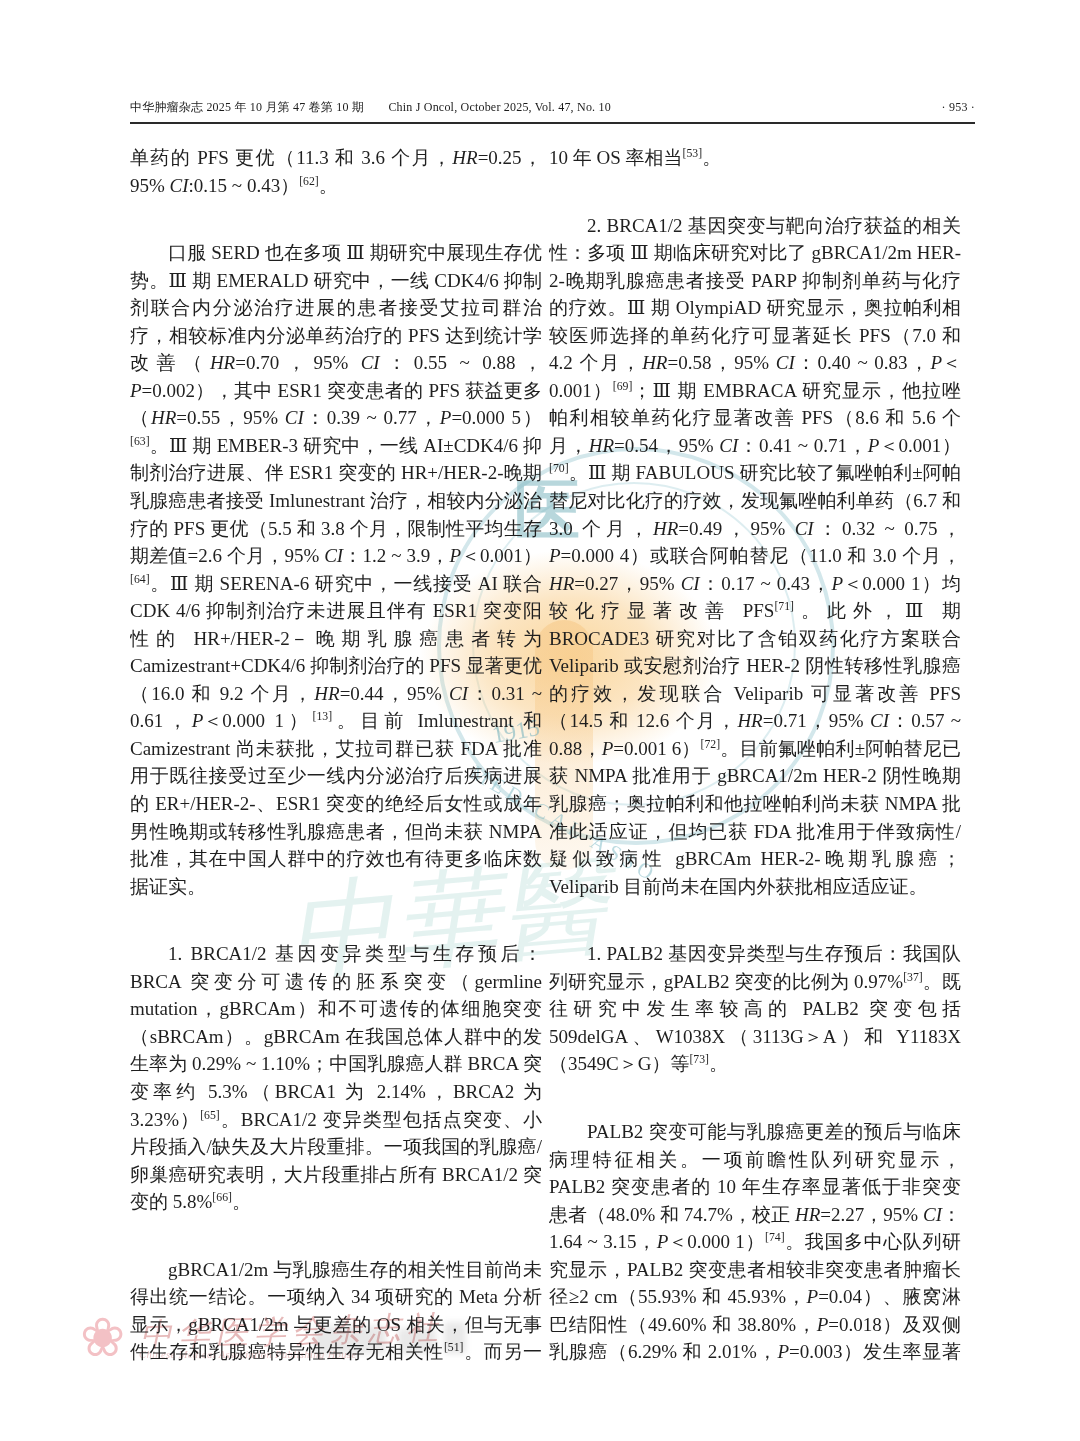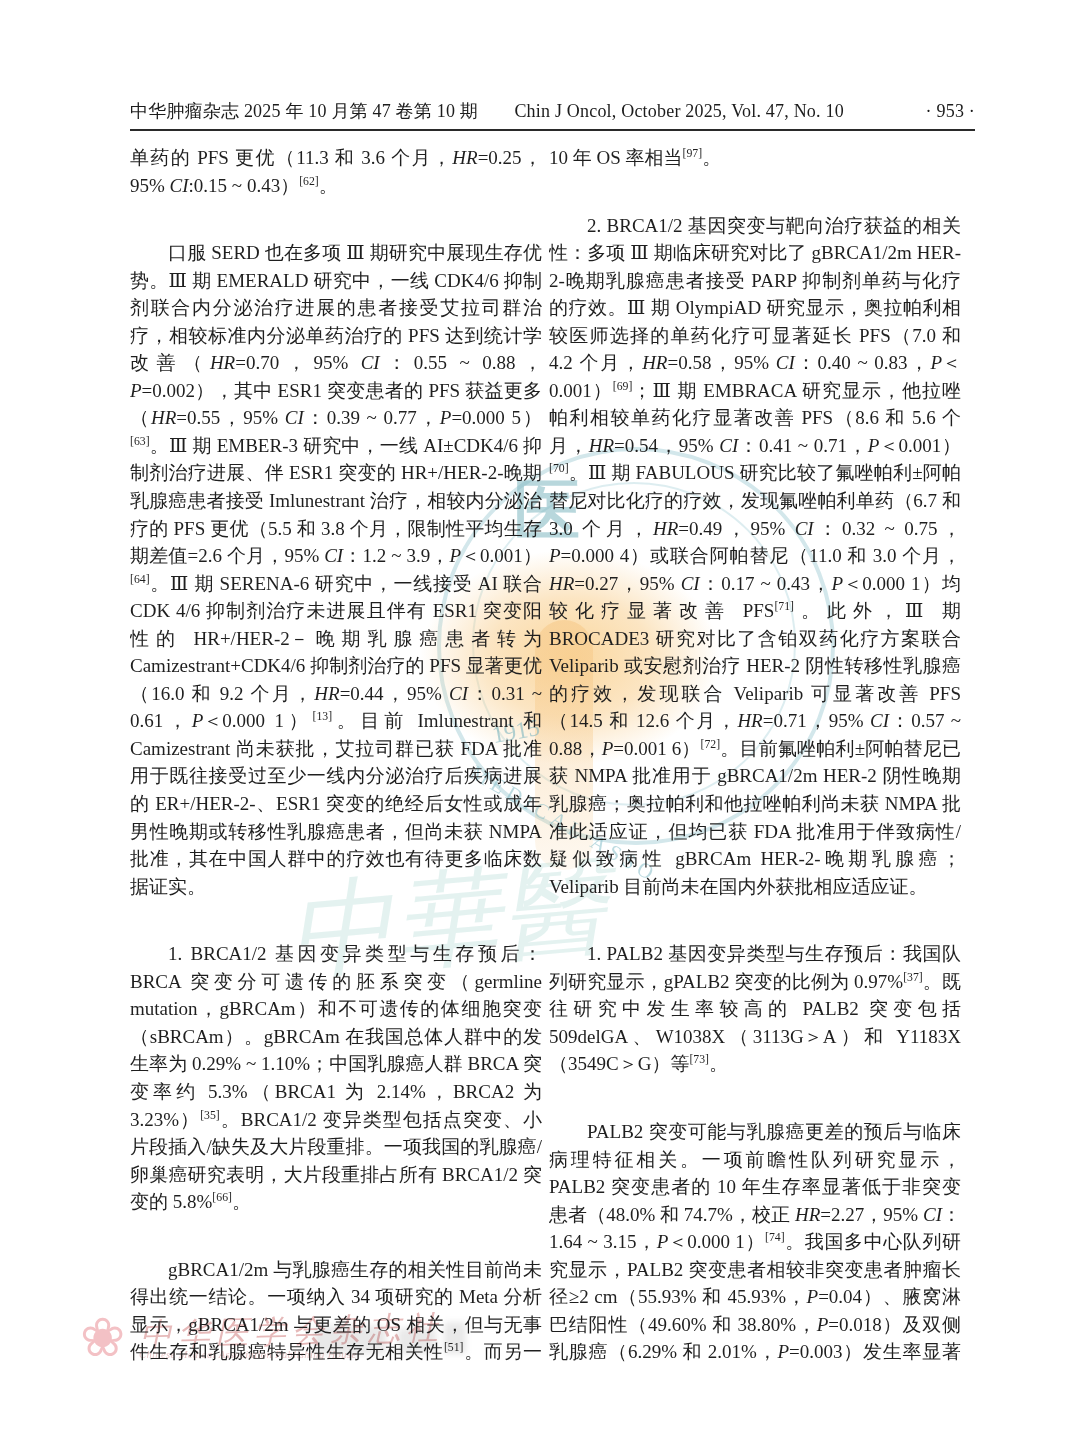--- a/index.html
+++ b/index.html
@@ -6,21 +6,21 @@
   body{
     width:1080px;height:1441px;background:#ffffff;position:relative;
     font-family:"Liberation Serif","DejaVu Serif",serif;color:#1f1f1f;
     overflow:hidden;
   }
   .page{position:absolute;inset:0;overflow:hidden;}
 
   
   .hdr{position:absolute;left:130px;top:99px;width:845px;z-index:2;}
   .hdr-row{display:flex;justify-content:space-between;align-items:baseline;
-    font-size:18px;letter-spacing:0.2px;color:#1c1c1c;}
+    font-size:12px;letter-spacing:0.2px;color:#1c1c1c;}
   .hdr-rule{border-top:2px solid #2a2a2a;margin-top:6px;}
 
   
   .cols{position:absolute;left:130px;top:144px;width:845px;height:1225px;
     display:flex;gap:7px;z-index:1;align-items:flex-end;}
   .col{width:412px;height:100%;overflow:hidden;text-align:justify;
     font-size:19px;line-height:27.55px;}
   .col p{margin:0;}
   .col p.indent{text-indent:2em;margin-top:40px;}
   .col p.heading{text-indent:2em;}
@@ -84,25 +84,25 @@
       <span>中华肿瘤杂志 2025 年 10 月第 47 卷第 10 期　　Chin J Oncol, October 2025, Vol. 47, No. 10</span>
       <span>· 953 ·</span>
     </div>
     <div class="hdr-rule"></div>
   </header>
 
   <main class="cols">
     <section class="col" id="col-left">
         <p class="cont">单药的 PFS 更优（11.3 和 3.6 个月，<i>HR</i>=0.25，95% <i>CI</i>:0.15 ~ 0.43）<sup>[62]</sup>。</p>
         <p class="indent">口服 SERD 也在多项 Ⅲ 期研究中展现生存优势。Ⅲ 期 EMERALD 研究中，一线 CDK4/6 抑制剂联合内分泌治疗进展的患者接受艾拉司群治疗，相较标准内分泌单药治疗的 PFS 达到统计学改善（<i>HR</i>=0.70，95% <i>CI</i>：0.55 ~ 0.88，<i>P</i>=0.002），其中 ESR1 突变患者的 PFS 获益更多（<i>HR</i>=0.55，95% <i>CI</i>：0.39 ~ 0.77，<i>P</i>=0.000 5）<sup>[63]</sup>。Ⅲ 期 EMBER-3 研究中，一线 AI±CDK4/6 抑制剂治疗进展、伴 ESR1 突变的 HR+/HER-2-晚期乳腺癌患者接受 Imlunestrant 治疗，相较内分泌治疗的 PFS 更优（5.5 和 3.8 个月，限制性平均生存期差值=2.6 个月，95% <i>CI</i>：1.2 ~ 3.9，<i>P</i>＜0.001）<sup>[64]</sup>。Ⅲ 期 SERENA-6 研究中，一线接受 AI 联合 CDK 4/6 抑制剂治疗未进展且伴有 ESR1 突变阳性的 HR+/HER-2－晚期乳腺癌患者转为 Camizestrant+CDK4/6 抑制剂治疗的 PFS 显著更优（16.0 和 9.2 个月，<i>HR</i>=0.44，95% <i>CI</i>：0.31 ~ 0.61，<i>P</i>＜0.000 1）<sup>[13]</sup>。目前 Imlunestrant 和 Camizestrant 尚未获批，艾拉司群已获 FDA 批准用于既往接受过至少一线内分泌治疗后疾病进展的 ER+/HER-2-、ESR1 突变的绝经后女性或成年男性晚期或转移性乳腺癌患者，但尚未获 NMPA 批准，其在中国人群中的疗效也有待更多临床数据证实。</p>
-        <p class="indent">1. BRCA1/2 基因变异类型与生存预后：BRCA 突变分可遗传的胚系突变（germline mutation，gBRCAm）和不可遗传的体细胞突变（sBRCAm）。gBRCAm 在我国总体人群中的发生率为 0.29% ~ 1.10%；中国乳腺癌人群 BRCA 突变率约 5.3%（BRCA1 为 2.14%，BRCA2 为 3.23%）<sup>[35]</sup>。BRCA1/2 变异类型包括点突变、小片段插入/缺失及大片段重排。一项我国的乳腺癌/卵巢癌研究表明，大片段重排占所有 BRCA1/2 突变的 5.8%<sup>[66]</sup>。</p>
+        <p class="indent">1. BRCA1/2 基因变异类型与生存预后：BRCA 突变分可遗传的胚系突变（germline mutation，gBRCAm）和不可遗传的体细胞突变（sBRCAm）。gBRCAm 在我国总体人群中的发生率为 0.29% ~ 1.10%；中国乳腺癌人群 BRCA 突变率约 5.3%（BRCA1 为 2.14%，BRCA2 为 3.23%）<sup>[65]</sup>。BRCA1/2 变异类型包括点突变、小片段插入/缺失及大片段重排。一项我国的乳腺癌/卵巢癌研究表明，大片段重排占所有 BRCA1/2 突变的 5.8%<sup>[66]</sup>。</p>
         <p class="indent">gBRCA1/2m 与乳腺癌生存的相关性目前尚未得出统一结论。一项纳入 34 项研究的 Meta 分析显示，gBRCA1/2m 与更差的 OS 相关，但与无事件生存和乳腺癌特异性生存无相关性<sup>[51]</sup>。而另一项纳入近 3 000 例乳腺癌患者的前瞻性队列研究显示，gBRCA1/2m 患者与非突变患者相比，2 年、5 年和 10 年的 OS 率差异均无统计学意义（<i>HR</i>=0.96，95% <i>CI</i>：0.76 ~ 1.22，<i>P</i>=0.76）；TNBC 队列中，gBRCA1/2m 患者的 2 年 OS 率高于非突变患者（95% 和 91%，=0.59，95% ：0.35 ~ 0.99，=0.047），但 5 年与</p>
       </section>
     <section class="col" id="col-right">
-        <p class="cont">10 年 OS 率相当<sup>[97]</sup>。</p>
+        <p class="cont">10 年 OS 率相当<sup>[53]</sup>。</p>
         <p class="indent">2. BRCA1/2 基因突变与靶向治疗获益的相关性：多项 Ⅲ 期临床研究对比了 gBRCA1/2m HER-2-晚期乳腺癌患者接受 PARP 抑制剂单药与化疗的疗效。Ⅲ 期 OlympiAD 研究显示，奥拉帕利相较医师选择的单药化疗可显著延长 PFS（7.0 和 4.2 个月，<i>HR</i>=0.58，95% <i>CI</i>：0.40 ~ 0.83，<i>P</i>＜0.001）<sup>[69]</sup>；Ⅲ 期 EMBRACA 研究显示，他拉唑帕利相较单药化疗显著改善 PFS（8.6 和 5.6 个月，<i>HR</i>=0.54，95% <i>CI</i>：0.41 ~ 0.71，<i>P</i>＜0.001）<sup>[70]</sup>。Ⅲ 期 FABULOUS 研究比较了氟唑帕利±阿帕替尼对比化疗的疗效，发现氟唑帕利单药（6.7 和 3.0 个月，<i>HR</i>=0.49，95% <i>CI</i>：0.32 ~ 0.75，<i>P</i>=0.000 4）或联合阿帕替尼（11.0 和 3.0 个月，<i>HR</i>=0.27，95% <i>CI</i>：0.17 ~ 0.43，<i>P</i>＜0.000 1）均较化疗显著改善 PFS<sup>[71]</sup>。此外，Ⅲ 期 BROCADE3 研究对比了含铂双药化疗方案联合 Veliparib 或安慰剂治疗 HER-2 阴性转移性乳腺癌的疗效，发现联合 Veliparib 可显著改善 PFS（14.5 和 12.6 个月，<i>HR</i>=0.71，95% <i>CI</i>：0.57 ~ 0.88，<i>P</i>=0.001 6）<sup>[72]</sup>。目前氟唑帕利±阿帕替尼已获 NMPA 批准用于 gBRCA1/2m HER-2 阴性晚期乳腺癌；奥拉帕利和他拉唑帕利尚未获 NMPA 批准此适应证，但均已获 FDA 批准用于伴致病性/疑似致病性 gBRCAm HER-2-晚期乳腺癌；Veliparib 目前尚未在国内外获批相应适应证。</p>
         <p class="indent">1. PALB2 基因变异类型与生存预后：我国队列研究显示，gPALB2 突变的比例为 0.97%<sup>[37]</sup>。既往研究中发生率较高的 PALB2 突变包括 509delGA、W1038X（3113G＞A）和 Y1183X（3549C＞G）等<sup>[73]</sup>。</p>
         <p class="indent">PALB2 突变可能与乳腺癌更差的预后与临床病理特征相关。一项前瞻性队列研究显示，PALB2 突变患者的 10 年生存率显著低于非突变患者（48.0% 和 74.7%，校正 <i>HR</i>=2.27，95% <i>CI</i>：1.64 ~ 3.15，<i>P</i>＜0.000 1）<sup>[74]</sup>。我国多中心队列研究显示，PALB2 突变患者相较非突变患者肿瘤长径≥2 cm（55.93% 和 45.93%，<i>P</i>=0.04）、腋窝淋巴结阳性（49.60% 和 38.80%，<i>P</i>=0.018）及双侧乳腺癌（6.29% 和 2.01%，<i>P</i>=0.003）发生率显著更高<sup>[37]</sup>。</p>
         <p class="indent">2. PALB2 基因突变与靶向治疗获益的相关性：目前尚无针对 gPALB2 突变人群的 Ⅲ 期研究证据或药物获批。Ⅱ 期 TBCRC 048 研究显示，携带 gPALB2 突变的 HER-2 阴性转移性乳腺癌接受奥拉帕利治疗的 ORR 达 82%，初步提示 gPALB2 突变可</p>
       </section>
   </main>
 
 </div>
 
 </body></html>

